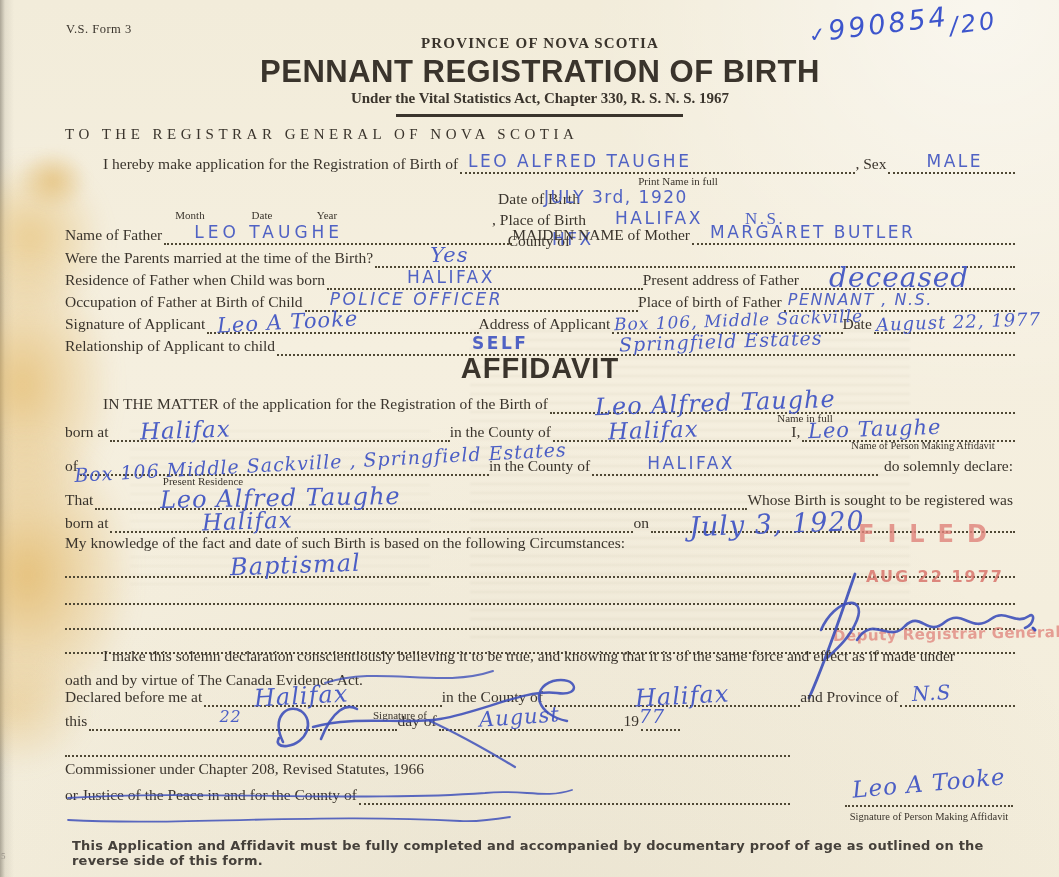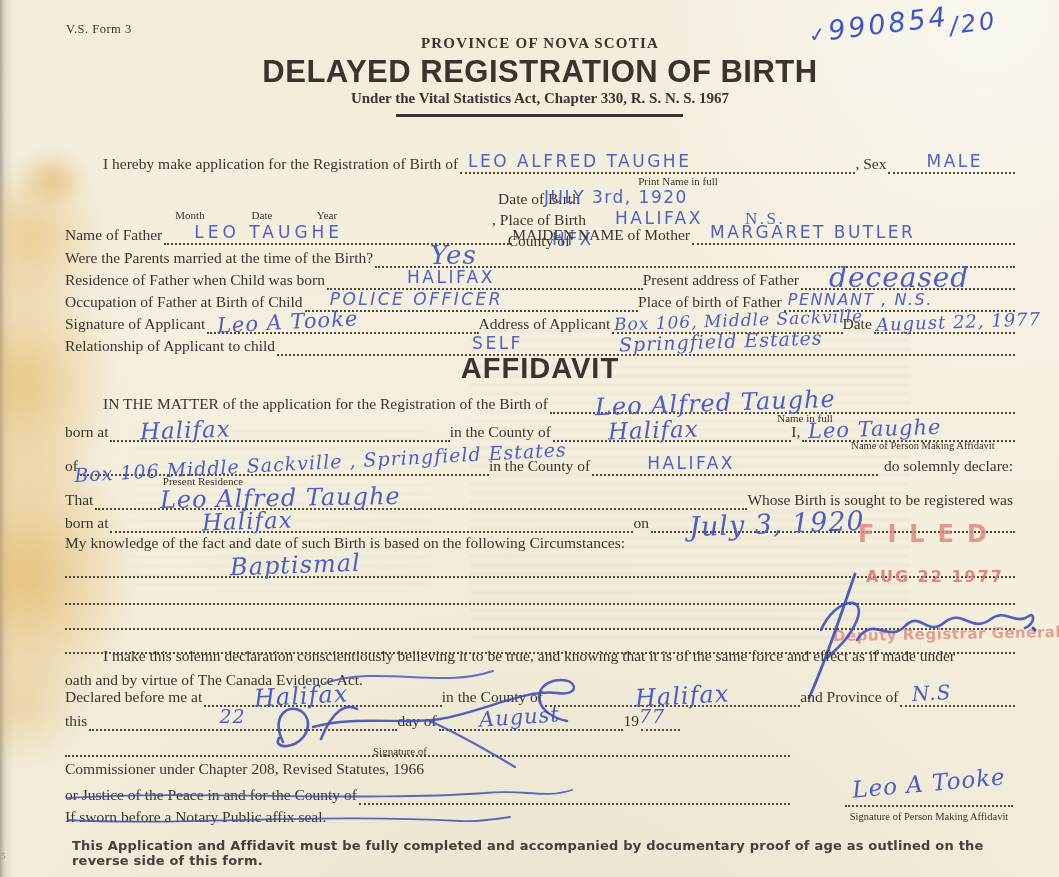--- a/index.html
+++ b/index.html
@@ -40,23 +40,24 @@
   <div class="stain s4"></div>
   <div class="stain s5"></div>
   <div class="ghost" style="left:470px;top:330px;width:440px;height:310px;"></div>
   <div class="ghost" style="left:130px;top:430px;width:300px;height:160px;opacity:.08;"></div>
 
   <div style="position:absolute;left:66px;top:22px;font-size:12.5px;letter-spacing:.5px;">V.S. Form 3</div>
   <div style="position:absolute;left:808px;top:6px;transform:rotate(-7deg);font-family:'DejaVu Sans',sans-serif;font-style:italic;color:#3d55cc;font-size:27px;letter-spacing:3px;white-space:nowrap;">
     <span style="font-size:20px;">✓</span><span>990854</span><span style="display:inline-block;transform:translateY(9px);font-size:24px;">/20</span>
   </div>
   <div class="hdr" style="top:35px;font-size:15px;font-weight:bold;letter-spacing:1.2px;">PROVINCE OF NOVA SCOTIA</div>
-  <div class="hdr" style="top:54px;font-family:'Liberation Sans',sans-serif;font-weight:bold;font-size:31px;letter-spacing:.5px;">DELAYED REGISTRATION OF BIRTH</div>
+  <div class="hdr" style="top:54px;font-family:'Liberation Sans',sans-serif;font-weight:bold;font-size:31px;letter-spacing:.5px;">PENNANT REGISTRATION OF BIRTH</div>
   <div class="hdr" style="top:90px;font-size:15px;font-weight:bold;">Under the Vital Statistics Act, Chapter 330, R. S. N. S. 1967</div>
   <div style="position:absolute;left:396px;top:114px;width:287px;height:3px;background:#3a342c;"></div>
+  <div style="position:absolute;left:65px;top:126px;font-size:15px;letter-spacing:4.5px;">TO THE REGISTRAR GENERAL OF NOVA SCOTIA</div>
 
   <div class="line" style="left:103px;top:153px;width:912px;">
     <span class="lbl">I hereby make application for the Registration of Birth of</span>
     <span class="dots" style="flex:350;">
         <span class="hw" style="left:8px;font-size:17px;">LEO ALFRED TAUGHE</span>
       </span>
     <span class="lbl">, Sex</span>
     <span class="dots" style="flex:112;">
         <span class="hw" style="left:38px;font-size:17px;">MALE</span>
       </span>
@@ -89,21 +90,21 @@
       </span>
     <span class="lbl">MAIDEN NAME of Mother</span>
     <span class="dots" style="flex:325;">
         <span class="hw" style="left:18px;font-size:17px;">MARGARET BUTLER</span>
       </span>
   </div>
 
   <div class="line" style="left:65px;top:247px;width:950px;">
     <span class="lbl">Were the Parents married at the time of the Birth?</span>
     <span class="dots" style="flex:1;">
-        <span class="hc" style="left:55px;font-size:26px;bottom:1px;">Yes</span>
+        <span class="hc" style="left:55px;font-size:21px;bottom:1px;">Yes</span>
       </span>
   </div>
 
   <div class="line" style="left:65px;top:269px;width:950px;">
     <span class="lbl">Residence of Father when Child was born</span>
     <span class="dots" style="flex:295;">
         <span class="hw" style="left:80px;font-size:17px;">HALIFAX</span>
       </span>
     <span class="lbl">Present address of Father</span>
     <span class="dots" style="flex:200;">
@@ -133,21 +134,21 @@
       </span>
     <span class="lbl">Date</span>
     <span class="dots" style="flex:138;">
         <span class="hc" style="left:2px;font-size:18px;bottom:1px;transform:rotate(-2deg);">August 22, 1977</span>
       </span>
   </div>
 
   <div class="line" style="left:65px;top:335px;width:950px;">
     <span class="lbl">Relationship of Applicant to child</span>
     <span class="dots" style="flex:1;">
-      <span class="hw" style="left:195px;font-size:17px;">SELF</span>
+      <span class="hw" style="left:195px;font-size:17px;font-weight:bold;">SELF</span>
       <span class="hc" style="left:342px;font-size:19px;bottom:3px;transform:rotate(-2deg);">Springfield Estates</span>
     </span>
   </div>
 
   <div class="hdr" style="top:352px;font-family:'Liberation Sans',sans-serif;font-weight:bold;font-size:29px;letter-spacing:1px;">AFFIDAVIT</div>
 
   <div class="line" style="left:103px;top:393px;width:912px;">
     <span class="lbl">IN THE MATTER of the application for the Registration of the Birth of</span>
     <span class="dots" style="flex:1;">
         <span class="hc" style="left:45px;font-size:24px;transform:rotate(-2deg);bottom:-1px;">Leo Alfred Taughe</span>
@@ -245,56 +246,55 @@
       </span>
     <span class="lbl">and Province of</span>
     <span class="dots" style="flex:110;">
         <span class="hc" style="left:12px;font-size:20px;bottom:2px;transform:rotate(-3deg);">N.S</span>
       </span>
   </div>
 
   <div class="line" style="left:65px;top:710px;width:615px;">
     <span class="lbl">this</span>
     <span class="dots" style="flex:300;">
-        <span class="hc" style="left:130px;font-size:19px;bottom:3px;">22</span>
+        <span class="hc" style="left:130px;font-size:16px;bottom:3px;">22</span>
       </span>
     <span class="lbl">day of</span>
     <span class="dots" style="flex:180;">
         <span class="hc" style="left:40px;font-size:21px;bottom:2px;transform:rotate(-4deg);">August</span>
       </span>
     <span class="lbl">19</span>
     <span class="dots" style="flex:38;">
         <span class="hc" style="left:-2px;font-size:19px;bottom:3px;">77</span>
       </span>
   </div>
 
   <div class="line" style="left:65px;top:736px;width:725px;">
       <span class="dots" style="flex:1;"></span>
     </div>
-  <div class="cap" style="left:350px;top:745px;width:100px;">Signature of</div>
+  <div class="cap" style="left:350px;top:709px;width:100px;">Signature of</div>
 
   <svg class="sigsvg" style="left:225px;top:645px;" width="430" height="125" viewBox="0 0 430 125">
     <path d="M100,38 C155,20 215,44 268,26" stroke-width="2" opacity=".8"></path>
     <path d="M58,97 C46,72 62,58 76,66 C90,76 82,98 62,101 C54,102 51,98 54,93" stroke-width="2.6" opacity=".9"></path>
     <path d="M96,94 C108,64 122,58 132,64" stroke-width="2.6" opacity=".9"></path>
     <path d="M88,82 C130,70 180,80 215,74 C260,66 300,44 332,48 C358,52 352,30 328,36 C304,44 312,70 342,76" stroke-width="2.4" opacity=".9"></path>
     <path d="M205,76 C240,92 270,110 290,122" stroke-width="2.2" opacity=".85"></path>
   </svg>
 
   <div style="position:absolute;left:65px;top:760px;font-size:15.5px;">Commissioner under Chapter 208, Revised Statutes, 1966</div>
 
   <div class="line" style="left:65px;top:784px;width:725px;">
     <span class="lbl">or Justice of the Peace in and for the County of</span>
     <span class="dots" style="flex:1;"></span>
   </div>
   <svg class="sigsvg" style="left:60px;top:786px;" width="520" height="20" viewBox="0 0 520 20">
     <path d="M8,12 C140,4 300,16 425,7 C462,3 485,13 512,4" stroke-width="1.8" opacity=".85"></path>
   </svg>
 
-  <div style="position:absolute;left:65px;top:808px;font-size:15.5px;">If sworn before a Notary Public affix seal.</div>
   <svg class="sigsvg" style="left:60px;top:810px;" width="460" height="18" viewBox="0 0 460 18">
     <path d="M8,10 C120,16 260,3 400,11 C420,12 438,9 450,7" stroke-width="1.8" opacity=".85"></path>
   </svg>
 
   <div style="position:absolute;left:852px;top:770px;font-family:'DejaVu Serif',serif;font-style:italic;color:#4b5ec5;font-size:23px;letter-spacing:1px;transform:rotate(-5deg);white-space:nowrap;">Leo A Tooke</div>
   <div class="line" style="left:845px;top:786px;width:168px;">
       <span class="dots" style="flex:1;"></span>
     </div>
   <div class="cap" style="left:838px;top:811px;width:182px;font-size:10.5px;">Signature of Person Making Affidavit</div>
 

